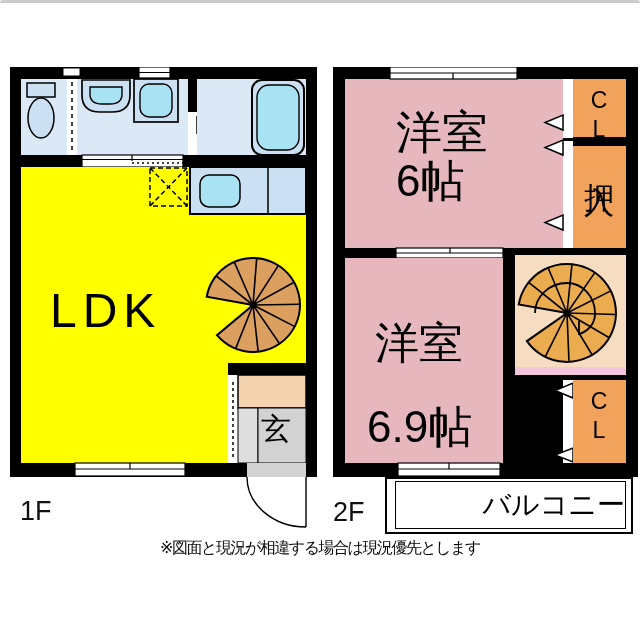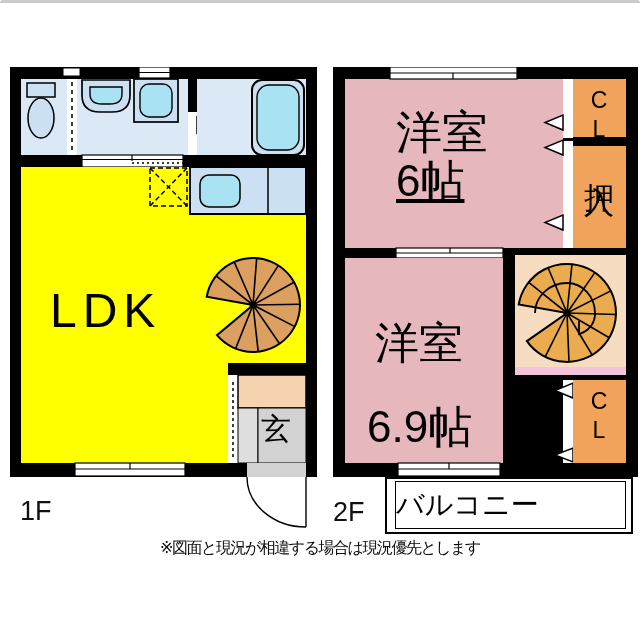--- a/index.html
+++ b/index.html
@@ -8,21 +8,21 @@
   .abs{position:absolute;}
   .plan{position:absolute;}
   .plan svg{display:block;}
   .txt{position:absolute;color:#000;white-space:nowrap;line-height:1;}
   .vtext{writing-mode:vertical-rl;text-orientation:upright;letter-spacing:3px;}
   .floor-label{position:absolute;font-size:27px;color:#111;}
   .disclaimer{position:absolute;left:0;top:538px;width:640px;text-align:center;
               font-size:16px;letter-spacing:-1.5px;color:#0a0a0a;}
   .balcony-outer{position:absolute;background:#fff;border:2px solid #000;box-sizing:border-box;}
   .balcony-inner{position:absolute;left:8px;top:2px;width:229px;height:46px;border:1px solid #000;
-                 display:flex;align-items:center;justify-content:flex-start;font-size:28px;color:#000;}
+                 display:flex;align-items:center;justify-content:flex-end;font-size:28px;color:#000;}
   .frame-top{position:absolute;left:0;top:0;width:640px;height:3px;background:#cbcbcb;
              border-radius:8px 8px 0 0;}
 </style>
 </head>
 <body>
 
 <div id="canvas">
   <div class="frame-top"></div>
 
   <div class="plan" style="left:10px;top:67px;width:307px;height:410px;">
@@ -190,21 +190,21 @@
       <rect x="240" y="313" width="53" height="83" fill="#F1A35B"></rect>
 
       <g>
         <rect x="65" y="396" width="102" height="13" fill="#fff" stroke="#000" stroke-width="1.2"></rect>
         <line x1="65" y1="402" x2="167" y2="402" stroke="#000" stroke-width="1.2"></line>
         <line x1="116" y1="396" x2="116" y2="402" stroke="#000" stroke-width="1.2"></line>
       </g>
     </svg>
 
     <div class="txt" style="left:63px;top:42px;font-size:46px;">洋室</div>
-    <div class="txt" style="left:63px;top:92px;font-size:44px;text-decoration:underline;">6帖</div>
+    <div class="txt" style="left:63px;top:92px;font-size:44px;">6帖</div>
     <div class="txt" style="left:42px;top:254px;font-size:44px;">洋室</div>
     <div class="txt" style="left:34px;top:302px;font-size:44px;margin-top:36px;">6.9帖</div>
     <div class="txt vtext" style="left:254px;top:20px;font-size:23px;">CL</div>
     <div class="txt vtext" style="left:251px;top:92px;font-size:30px;">押入</div>
     <div class="txt vtext" style="left:254px;top:321px;font-size:23px;">CL</div>
   </div>
 
   <div class="balcony-outer" style="left:385px;top:477px;width:248px;height:57px;">
     <div class="balcony-inner">
       <span>バルコニー</span>

